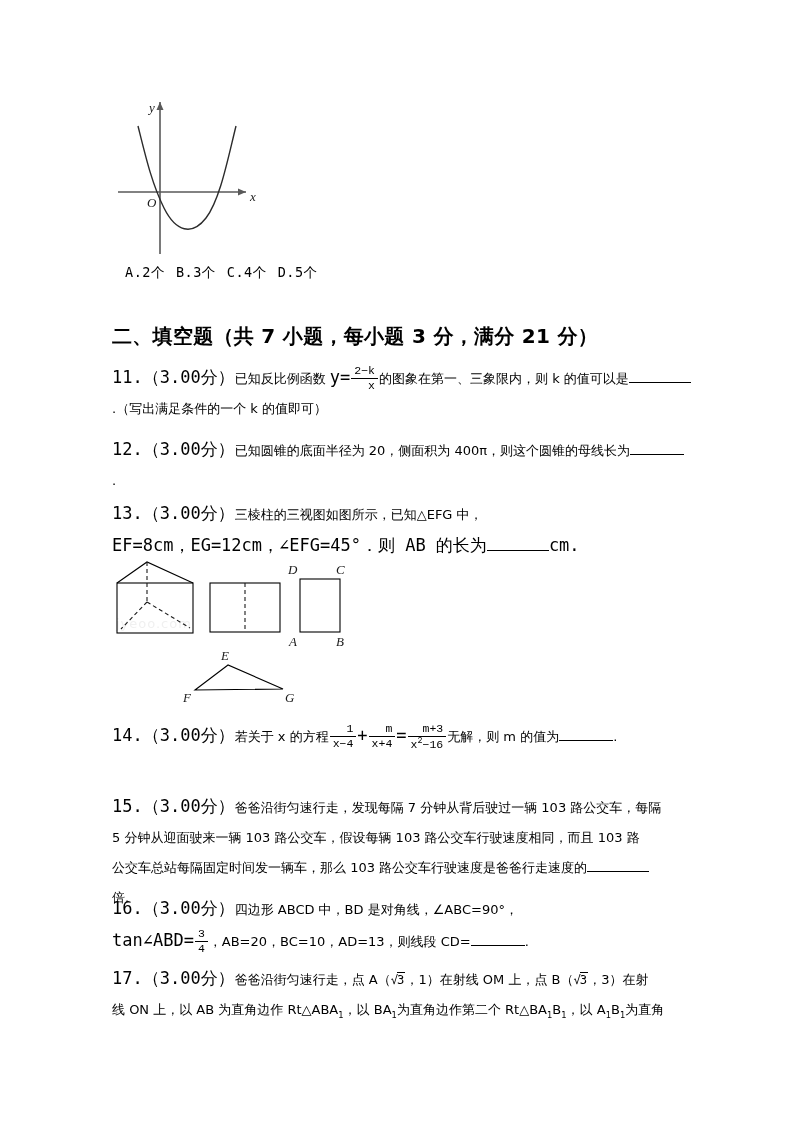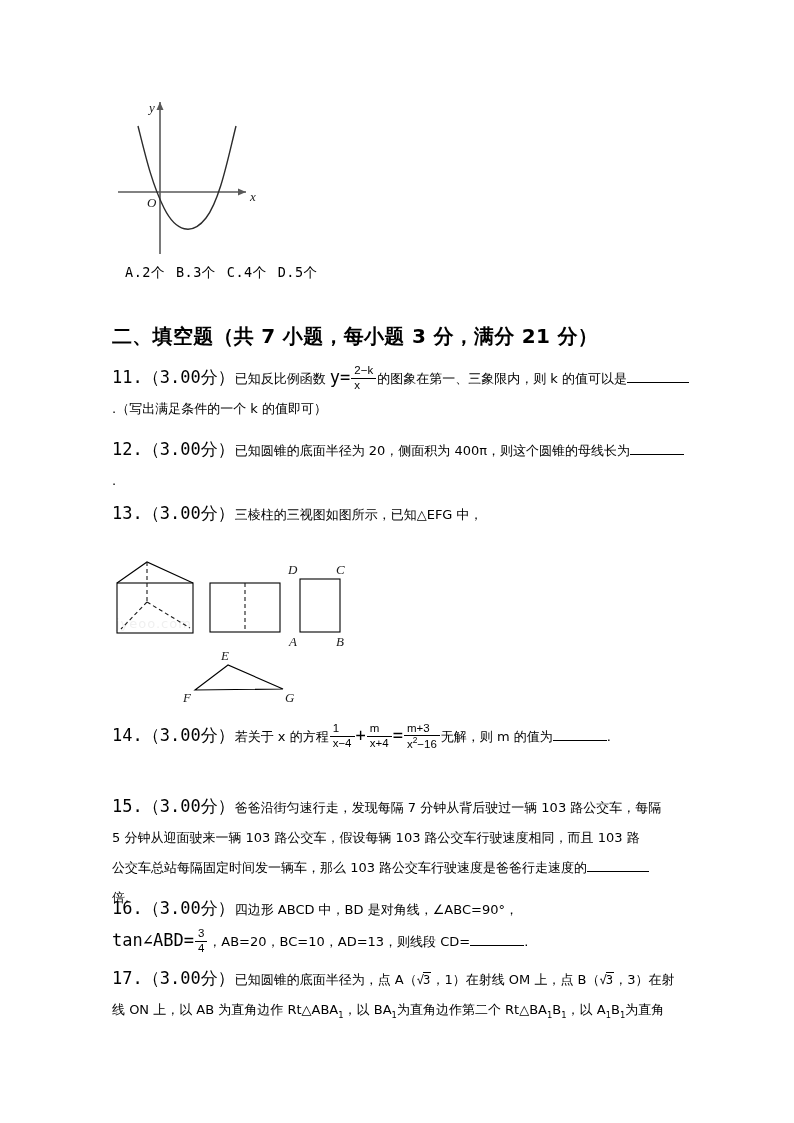--- a/index.html
+++ b/index.html
@@ -75,22 +75,22 @@
     border-bottom: 1px solid #000;
     vertical-align: baseline;
   }
   .b-lg { width: 62px; }
   .b-md { width: 54px; }
 
   
   .frac {
     display: inline-block;
     vertical-align: middle;
-    text-align: left;
-    font-family: Liberation Sans, sans-serif;
+    text-align: right;
+    font-family: Liberation Mono, monospace;
     font-size: 11.5px;
     line-height: 1.18;
     margin: 0 1px;
     position: relative;
     top: -1px;
   }
   .frac .num { display: block; padding: 0 3px; }
   .frac .den {
     display: block;
     padding: 0 3px;
@@ -181,20 +181,21 @@
     <div class="line">.（写出满足条件的一个 k 的值即可）</div>
   </div>
 
   <div class="q" style="top:434px;">
     <div class="line"><span class="mono">12.</span><span class="mono">（3.00分）</span><span>已知圆锥的底面半径为 20，侧面积为 400π，则这个圆锥的母线长为</span><span class="blank b-md"></span></div>
     <div class="line">.</div>
   </div>
 
   <div class="q" style="top:498px;">
     <div class="line"><span class="mono">13.</span><span class="mono">（3.00分）</span><span>三棱柱的三视图如图所示，已知△EFG 中，</span></div>
+    <div class="line"><span class="mono">EF=8cm，EG=12cm，∠EFG=45°．则 AB 的长为</span><span class="blank b-lg"></span><span class="mono">cm.</span></div>
   </div>
 
   <div class="watermark">jyeoo.com</div>
 
   <div class="fig-views">
     <svg width="250" height="92" viewBox="0 0 250 92">
 
       <g>
         <rect class="stroke" x="5" y="27" width="76" height="50"></rect>
         <path class="stroke" d="M 5,27 L 35,6 L 81,27"></path>
@@ -237,17 +238,17 @@
     <div class="line"><span>公交车总站每隔固定时间发一辆车，那么 103 路公交车行驶速度是爸爸行走速度的</span><span class="blank b-lg"></span></div>
     <div class="line">倍.</div>
   </div>
 
   <div class="q" style="top:893px;">
     <div class="line"><span class="mono">16.</span><span class="mono">（3.00分）</span><span>四边形 ABCD 中，BD 是对角线，∠ABC=90°，</span></div>
     <div class="line"><span class="mono">tan∠ABD=</span><span class="frac"><span class="num">3</span><span class="den">4</span></span><span>，AB=20，BC=10，AD=13，则线段 CD=</span><span class="blank b-md"></span><span>.</span></div>
   </div>
 
   <div class="q" style="top:963px;">
-    <div class="line"><span class="mono">17.</span><span class="mono">（3.00分）</span><span>已知圆锥的底面半径为，点 A（</span><span class="sqrt">√<span class="radicand">3</span></span><span>，1）在射线 OM 上，点 B（</span><span class="sqrt">√<span class="radicand">3</span></span><span>，3）在射</span></div>
+    <div class="line"><span class="mono">17.</span><span class="mono">（3.00分）</span><span>爸爸沿街匀速行走，点 A（</span><span class="sqrt">√<span class="radicand">3</span></span><span>，1）在射线 OM 上，点 B（</span><span class="sqrt">√<span class="radicand">3</span></span><span>，3）在射</span></div>
     <div class="line"><span>线 ON 上，以 AB 为直角边作 Rt△ABA</span><span class="sub">1</span><span>，以 BA</span><span class="sub">1</span><span>为直角边作第二个 Rt△BA</span><span class="sub">1</span><span>B</span><span class="sub">1</span><span>，以 A</span><span class="sub">1</span><span>B</span><span class="sub">1</span><span>为直角</span></div>
   </div>
 
 </div>
 
 </body></html>

